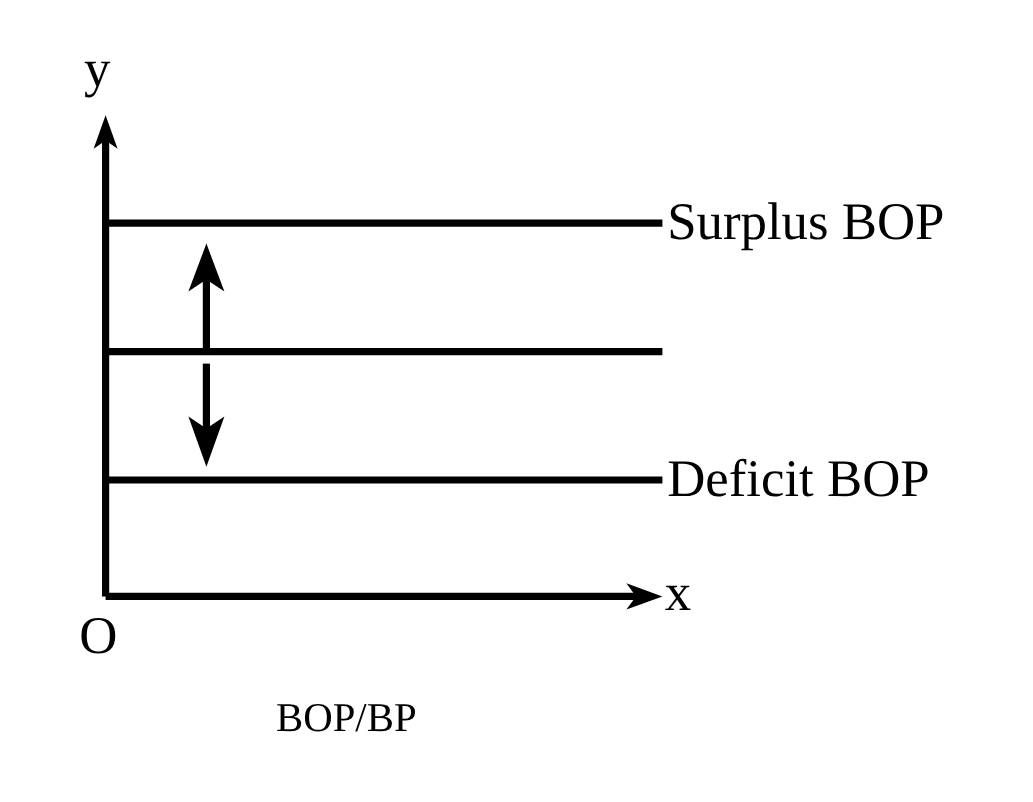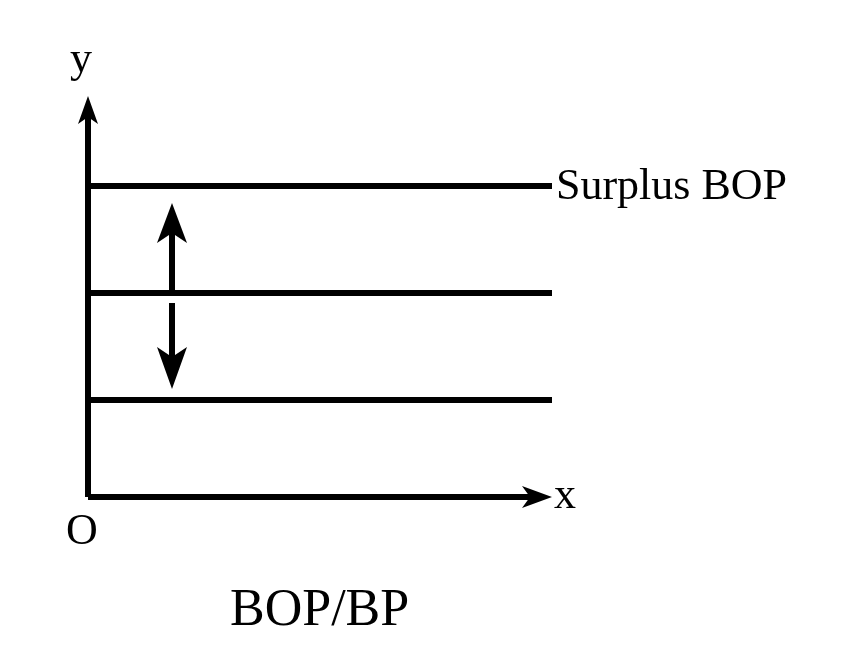--- a/index.html
+++ b/index.html
@@ -35,21 +35,21 @@
     position: absolute;
     font-family: Liberation Serif, serif;
     font-size: 44px;
     line-height: 1;
     color: #000000;
     white-space: nowrap;
   }
   .caption-label {
     position: absolute;
     font-family: "Liberation Serif", "DejaVu Serif", serif;
-    font-size: 52px;
+    font-size: 34px;
     line-height: 1;
     color: #000000;
     white-space: nowrap;
   }
   #label-y      { left: 70px;  top: 36px; }
   #label-x      { left: 554px; top: 472px; }
   #label-origin { left: 66px;  top: 508px; }
   #label-surplus { left: 556px; top: 163px; }
   #label-bop     { left: 556px; top: 270px; }
   #label-deficit { left: 556px; top: 377px; }
@@ -85,16 +85,17 @@
 
   <span class="axis-label" id="label-y">y</span>
 
   <span class="axis-label" id="label-x">x</span>
 
   <span class="axis-label" id="label-origin">O</span>
 
   <span class="line-label" id="label-surplus">Surplus BOP</span>
 
 
+  <span class="line-label" id="label-deficit">Deficit BOP</span>
 
   <span class="caption-label" id="label-caption">BOP/BP</span>
 
 </div>
 
 </body></html>

